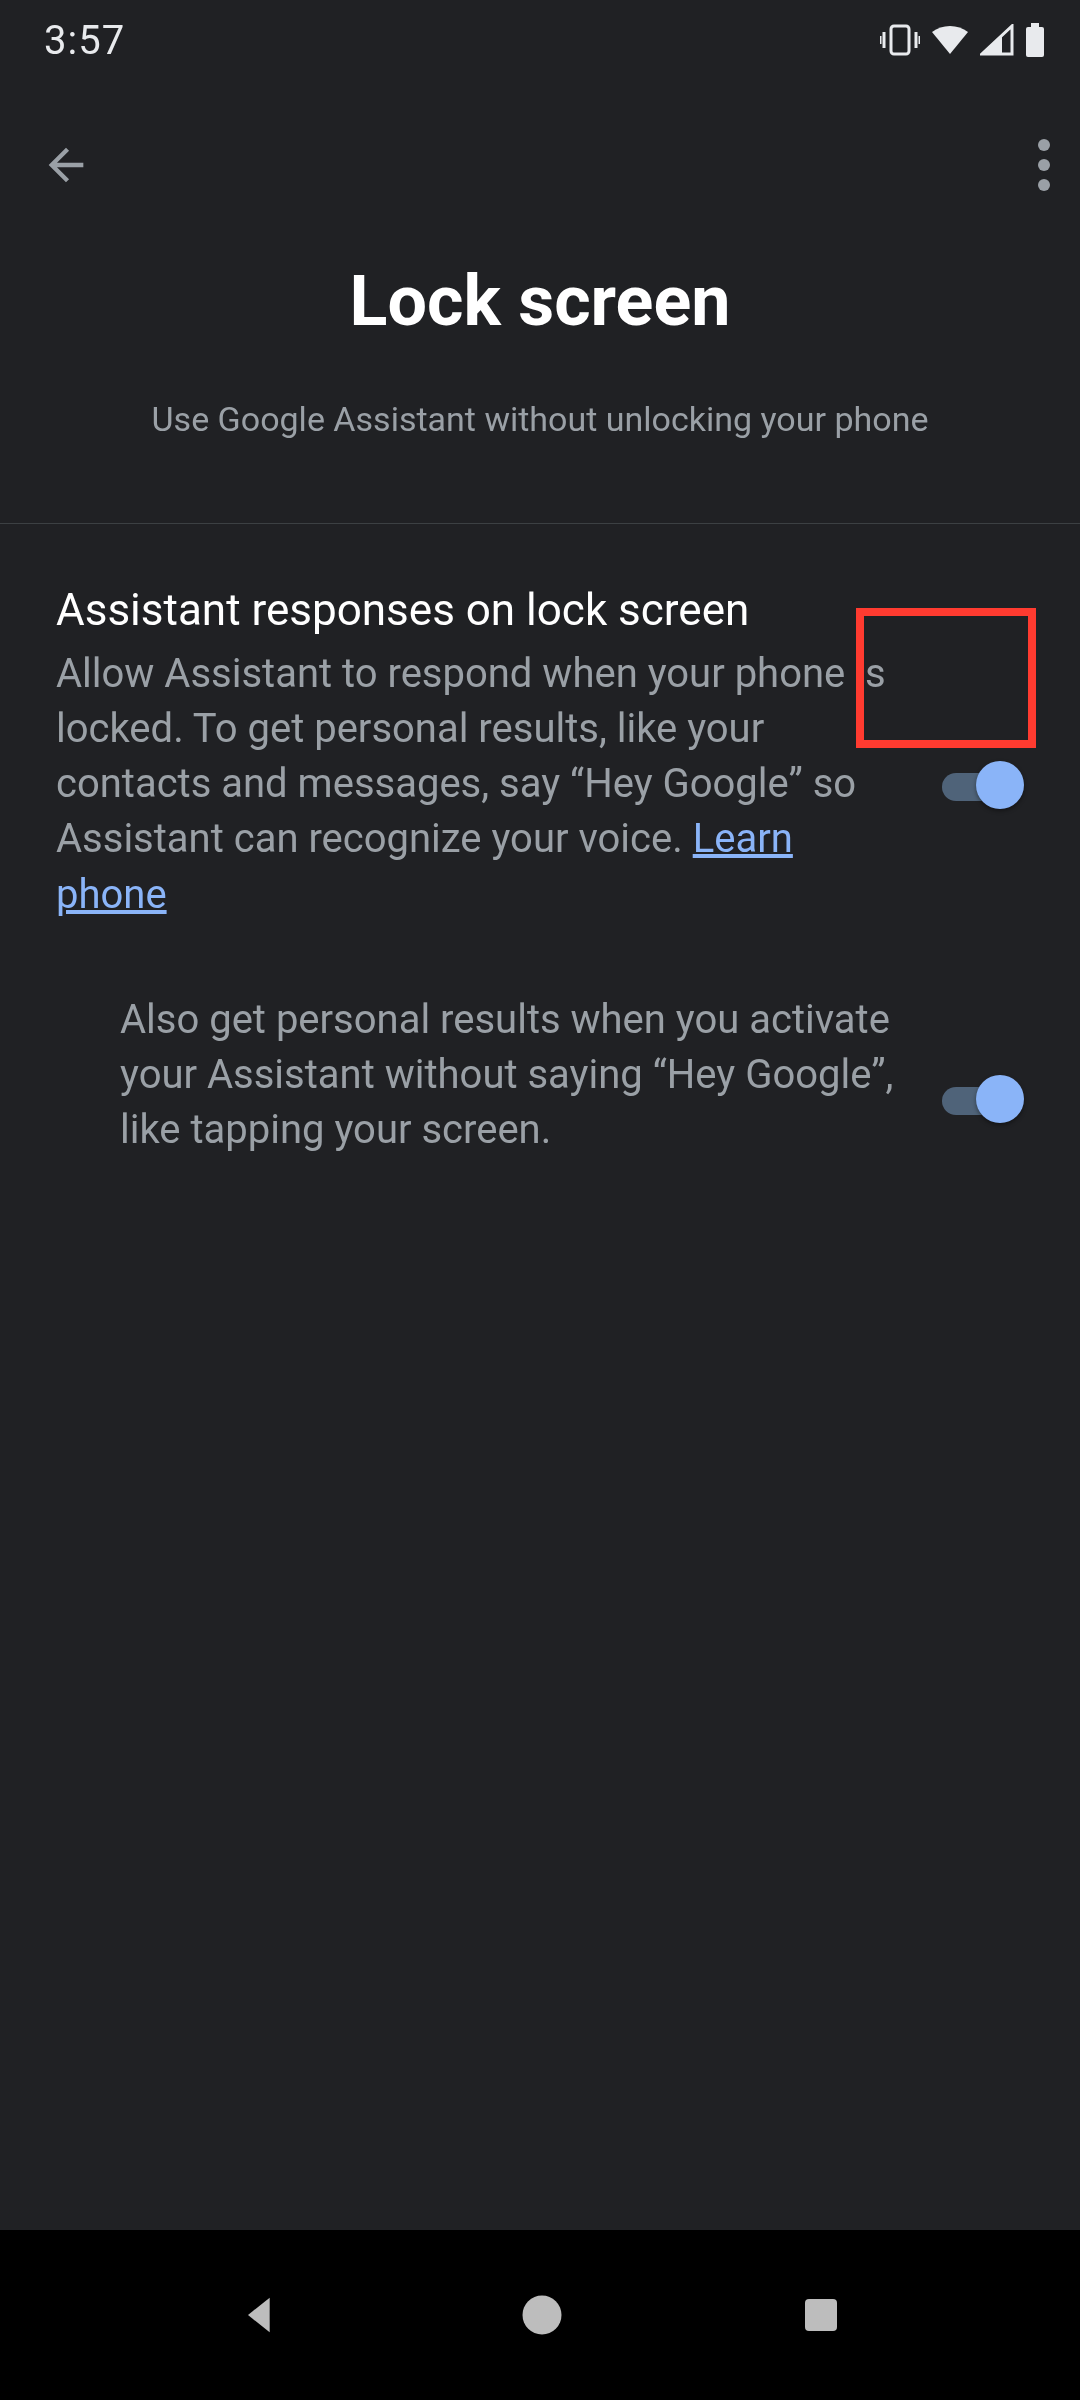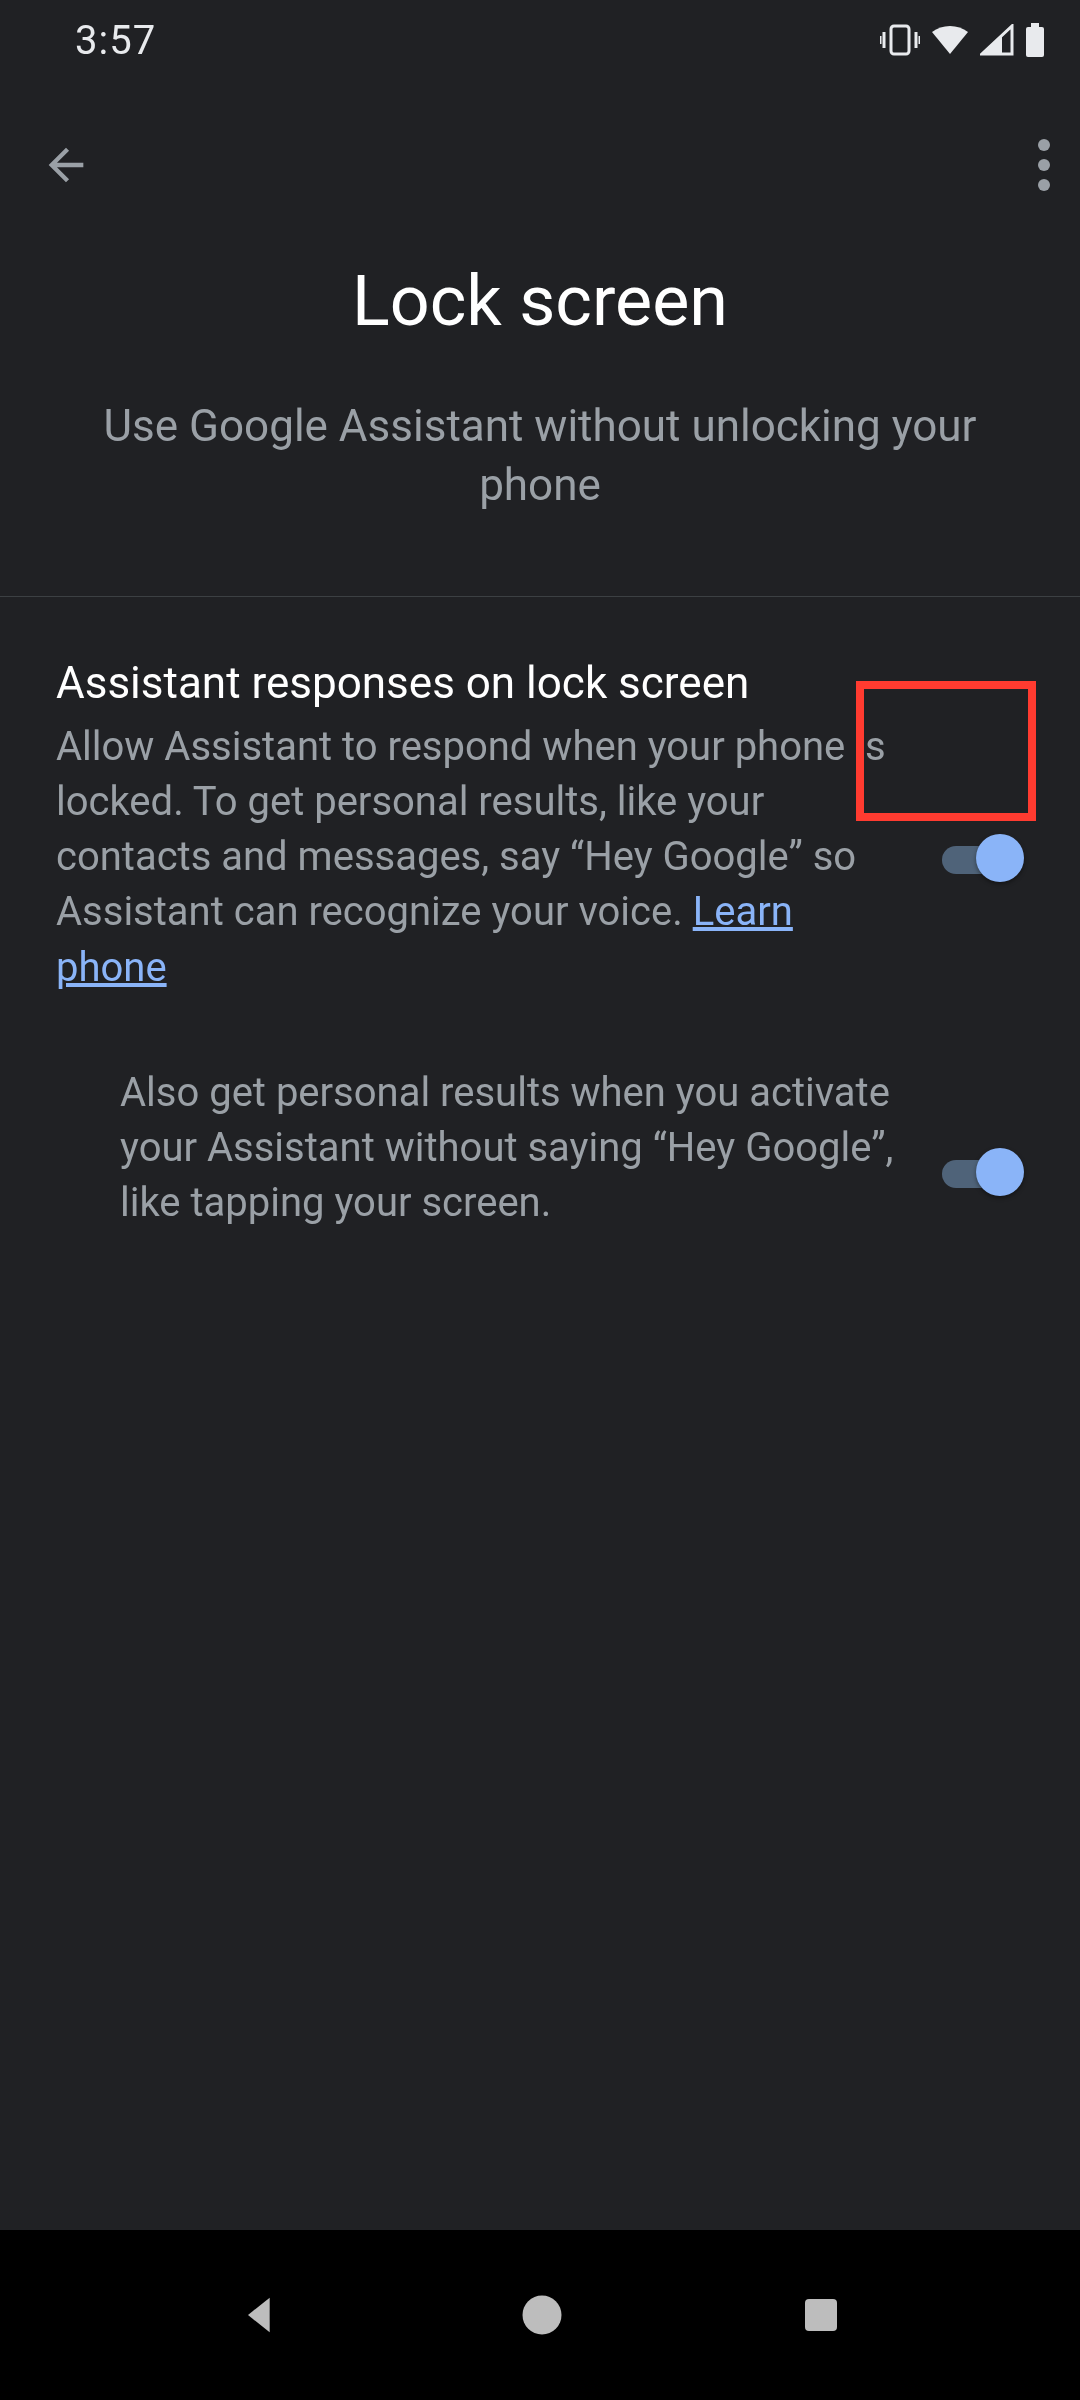--- a/index.html
+++ b/index.html
@@ -17,21 +17,21 @@
   .status-bar {
     height: 80px;
     display: flex;
     justify-content: space-between;
     align-items: center;
     padding: 0 34px 0 44px;
     font-size: 40px;
     font-weight: 400;
     color: #e8eaed;
   }
-  .status-left { letter-spacing: 1px; margin-left: 31px; }
+  .status-left { letter-spacing: 1px; }
   .status-right {
     display: flex;
     align-items: center;
     gap: 10px;
   }
   .status-right svg { display: block; }
 
   
   .app-bar {
     height: 110px;
@@ -45,26 +45,26 @@
   .more-dots svg { display:block; }
 
   
   .page-header {
     text-align: center;
     padding: 40px 60px 80px 60px;
     border-bottom: 1px solid #3c4043;
   }
   .page-title {
     font-size: 70px;
-    font-weight: 400;
+    font-weight: 700;
     color: #ffffff;
     margin-bottom: 55px;
   }
   .page-subtitle {
-    font-size: 44px;
+    font-size: 34px;
     font-weight: 400;
     color: #9aa0a6;
     line-height: 1.35;
   }
 
   
   .settings {
     padding-top: 40px;
   }
 

